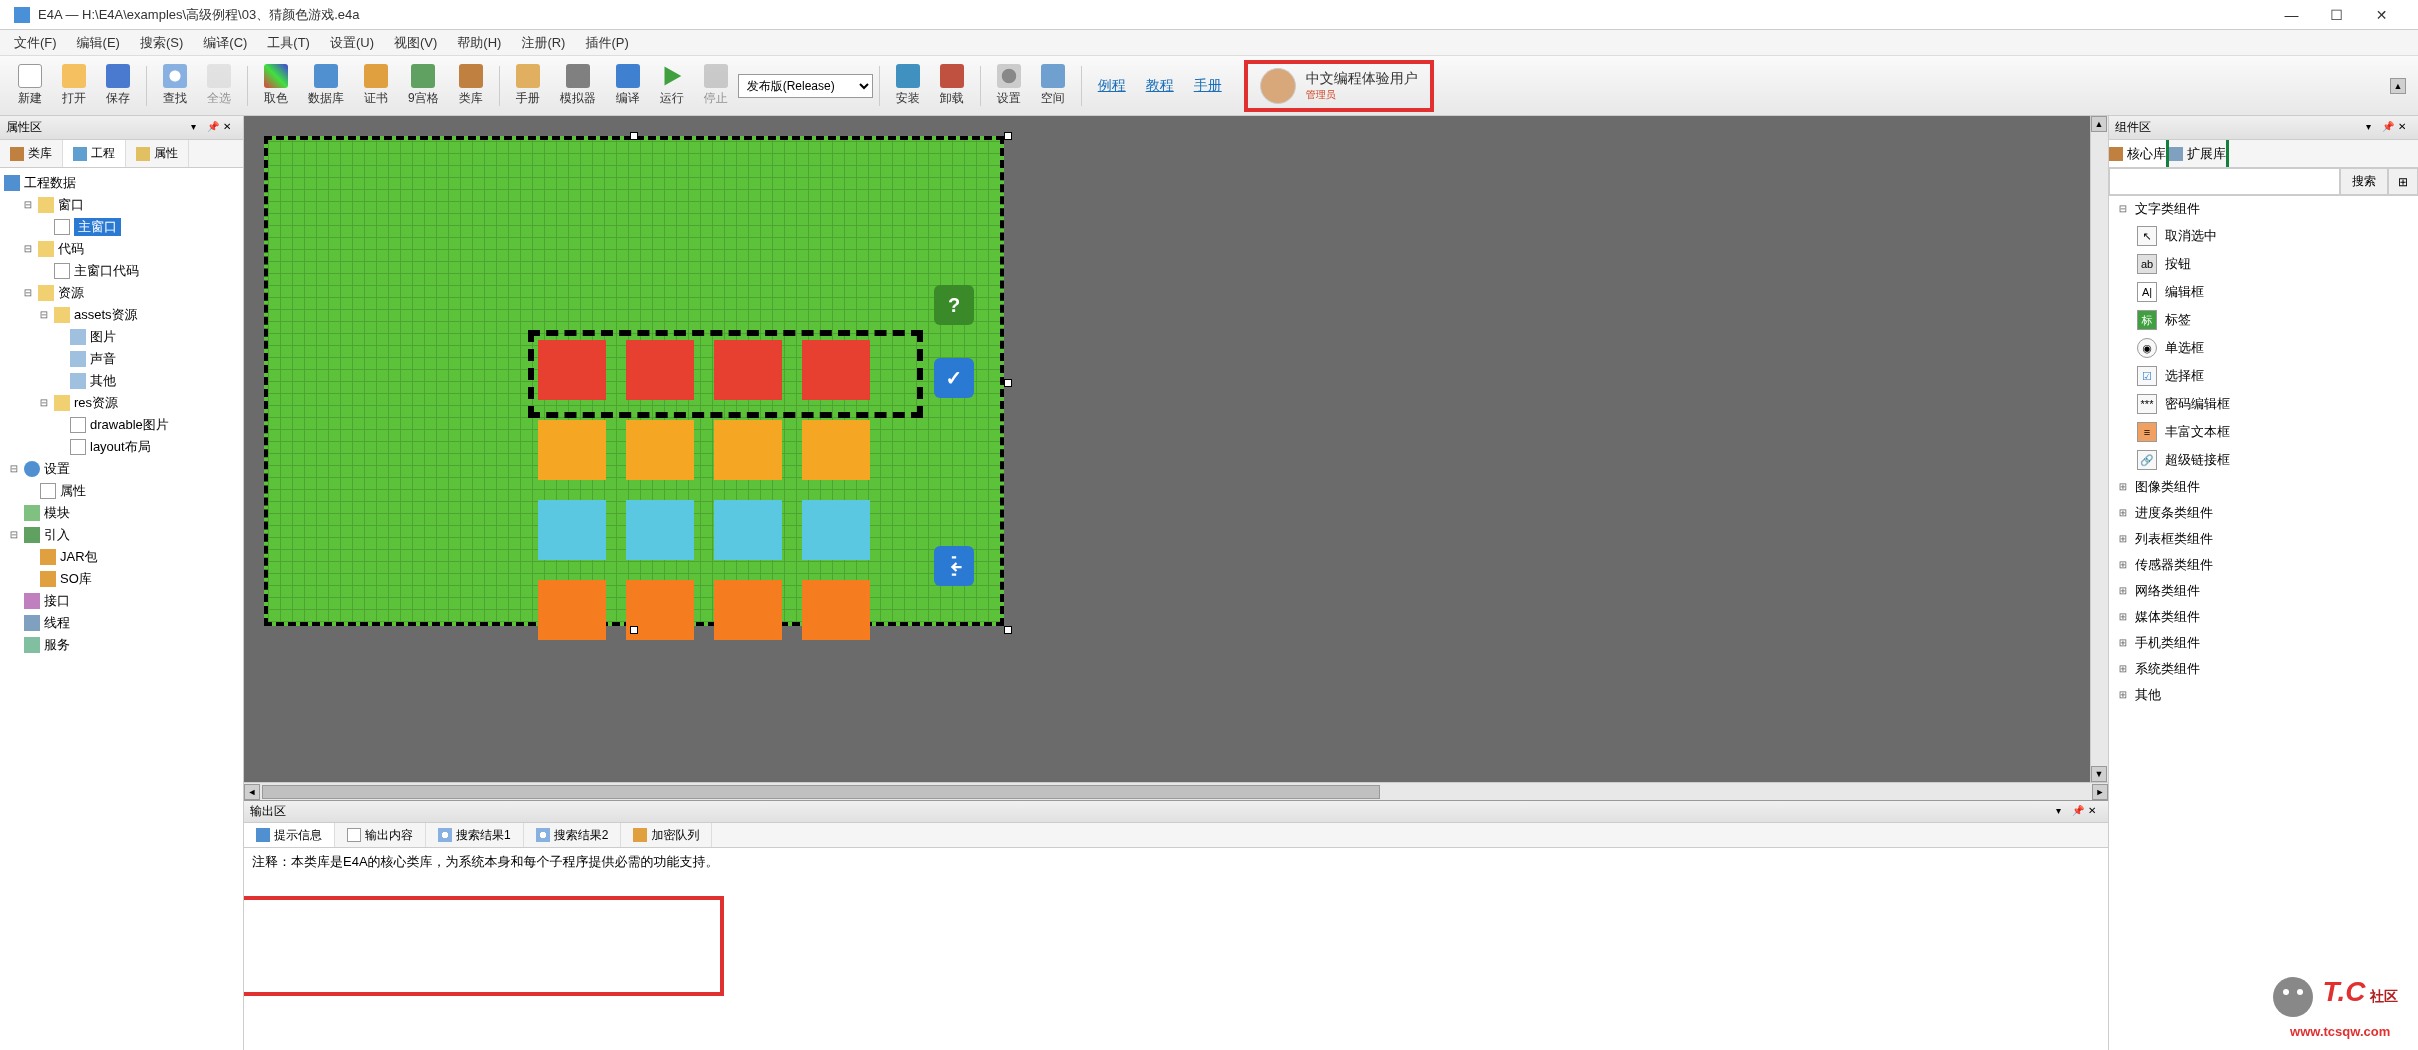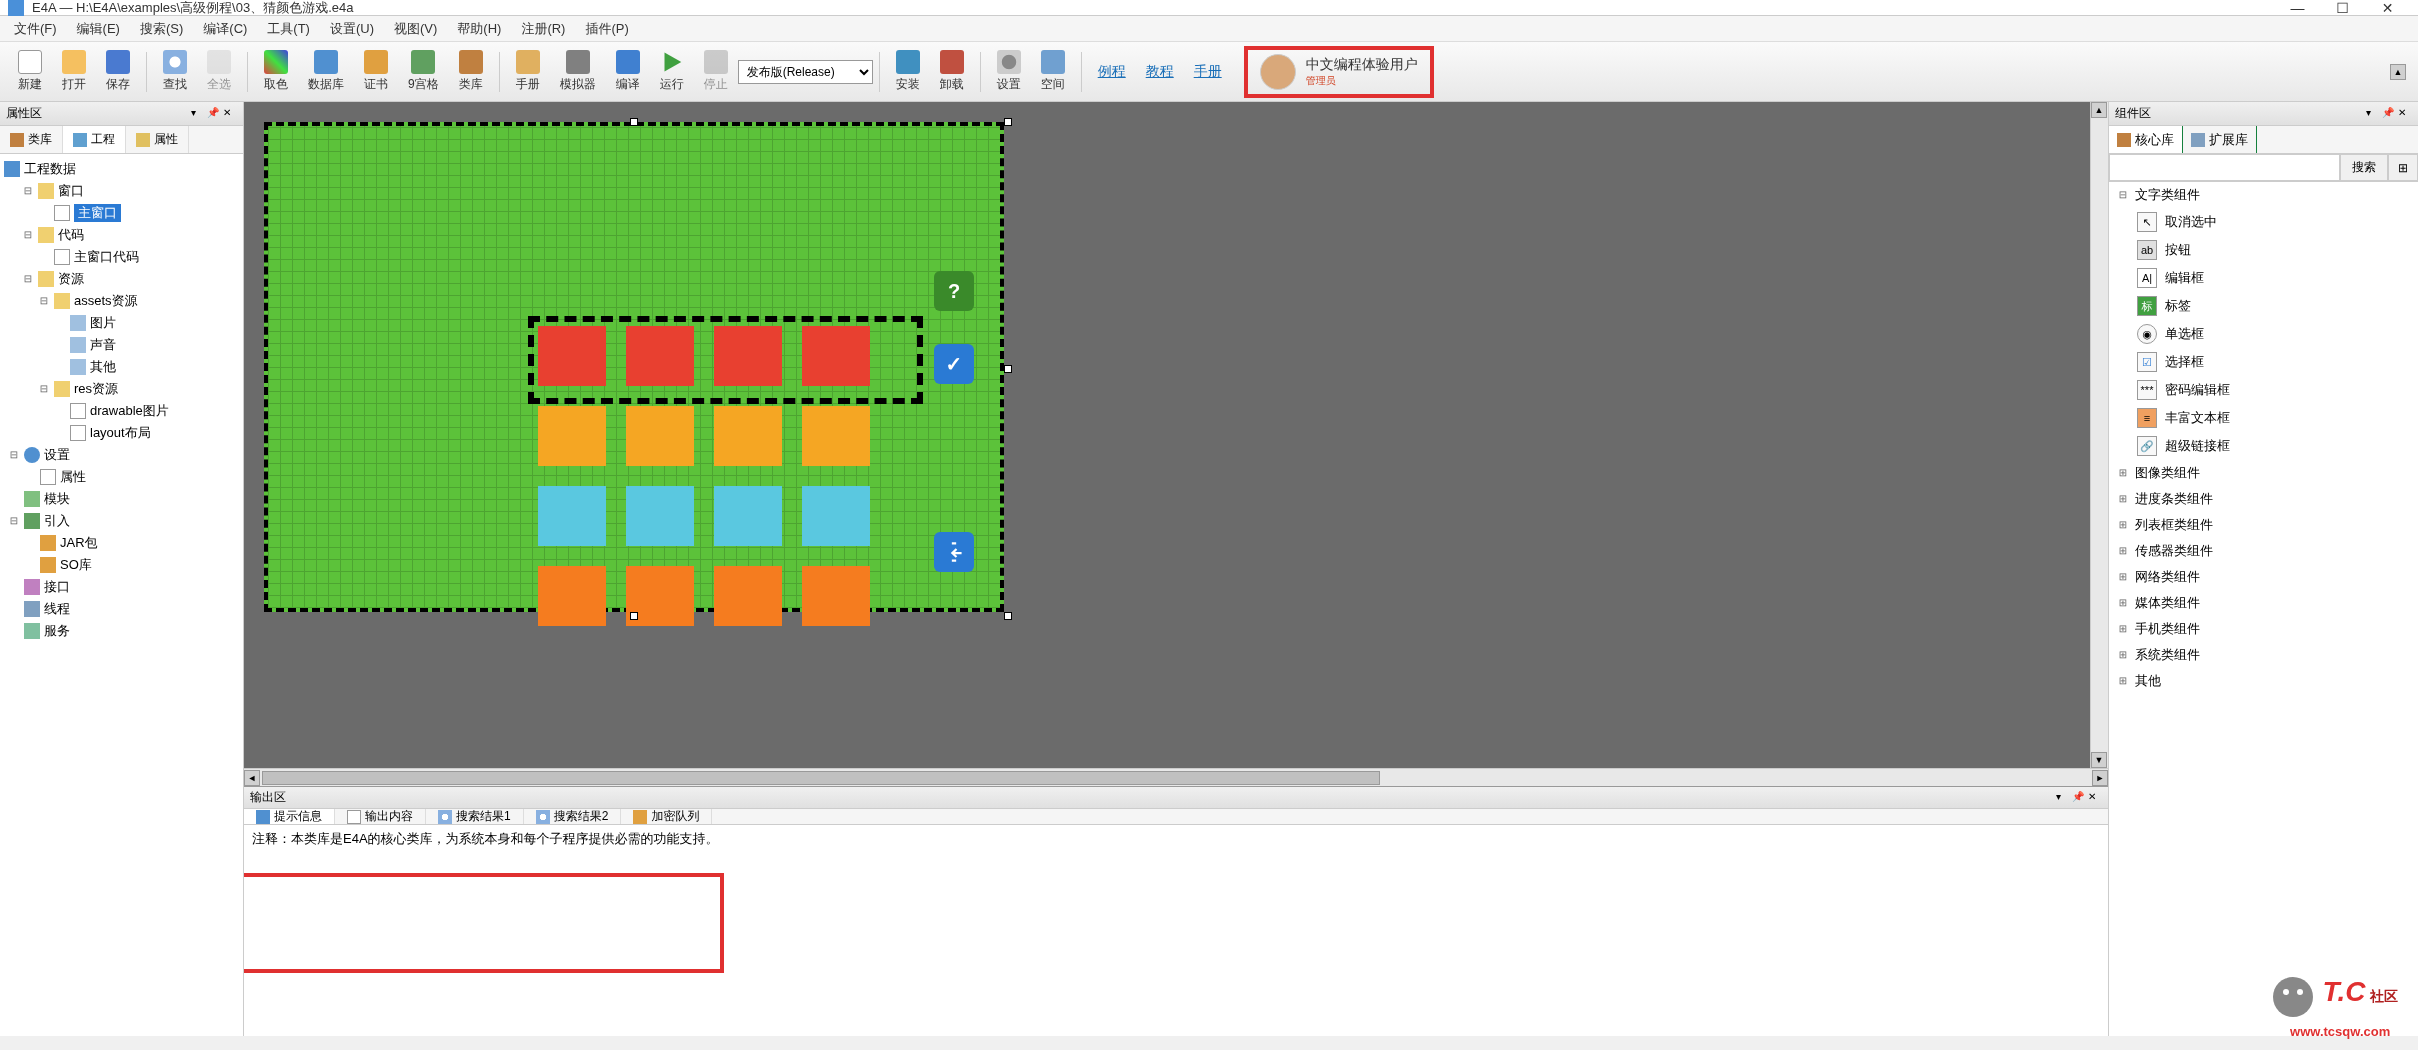--- a/index.html
+++ b/index.html
@@ -1,18 +1,18 @@
 <!DOCTYPE html>
 <html><head>
 <meta charset="utf-8">
 <style>
 * { margin: 0; padding: 0; box-sizing: border-box; font-family: "Microsoft YaHei", Arial, sans-serif; }
 body { background: #f0f0f0; width: 2418px; height: 1050px; overflow: hidden; position: relative; }
 
-.titlebar { height: 16px; background: #fff; border-bottom: 1px solid #ccc; display: flex; align-items: center; padding: 0 8px; font-size: 13px; }
+.titlebar { height: 30px; background: #fff; border-bottom: 1px solid #ccc; display: flex; align-items: center; padding: 0 14px; font-size: 13px; }
 .titlebar-icon { width: 16px; height: 16px; background: #4a90d9; margin-right: 8px; }
 .titlebar-text { flex: 1; color: #333; }
 .win-btns { display: flex; }
 .win-btn { width: 45px; height: 28px; display: flex; align-items: center; justify-content: center; color: #333; font-size: 14px; }
 
 .menubar { height: 26px; background: #f5f5f5; border-bottom: 1px solid #ddd; display: flex; align-items: center; padding: 0 4px; font-size: 13px; }
 .menu-item { padding: 3px 10px; color: #333; }
 
 .toolbar { height: 60px; background: linear-gradient(#fafafa,#e8e8e8); border-bottom: 1px solid #ccc; display: flex; align-items: center; padding: 0 8px; }
 .tool-btn { display: flex; flex-direction: column; align-items: center; padding: 4px 10px; font-size: 12px; color: #333; }
@@ -58,31 +58,31 @@
 .h-scroll { height: 18px; background: #e8e8e8; border-top: 1px solid #ccc; position: relative; }
 .h-scroll-thumb { position: absolute; left: 18px; top: 2px; height: 14px; background: #c0c0c0; border: 1px solid #999; }
 
 .center-tabs { height: 30px; background: #f5f5f5; border-top: 1px solid #ccc; display: flex; align-items: flex-end; }
 .center-tab { padding: 5px 14px; font-size: 13px; border: 1px solid #ccc; border-bottom: none; background: #e8e8e8; margin-right: 2px; display: flex; align-items: center; gap: 4px; }
 .center-tab.active { background: #fff; }
 .center-tab-icon { width: 14px; height: 14px; }
 
 .output-panel { height: 250px; background: #fff; border-top: 1px solid #999; display: flex; flex-direction: column; }
 .output-header { height: 22px; background: linear-gradient(#f0f0f0,#e0e0e0); border-bottom: 1px solid #ccc; display: flex; align-items: center; justify-content: space-between; padding: 0 6px; font-size: 12px; }
-.output-tabs { height: 16px; display: flex; border-bottom: 1px solid #ccc; background: #f5f5f5; }
+.output-tabs { height: 25px; display: flex; border-bottom: 1px solid #ccc; background: #f5f5f5; }
 .output-tab { padding: 4px 12px; font-size: 12px; display: flex; align-items: center; gap: 4px; border-right: 1px solid #ddd; }
 .output-tab.active { background: #fff; }
 .output-tab-icon { width: 14px; height: 14px; }
 .output-content { flex: 1; padding: 4px 8px; font-size: 13px; position: relative; overflow: auto; }
 .output-line { line-height: 20px; }
 .red-box-output { position: absolute; border: 4px solid #e03030; }
 
 .right-panel { width: 310px; background: #fff; border-left: 1px solid #ccc; display: flex; flex-direction: column; }
 .right-tabs { height: 28px; display: flex; border-bottom: 1px solid #ccc; background: #f5f5f5; }
-.right-tab { padding: 4px 8px; font-size: 13px; display: flex; align-items: center; gap: 4px; border-right: 1px solid #15803d; }
+.right-tab { padding: 4px 0; font-size: 13px; display: flex; align-items: center; gap: 4px; border-right: 3px solid #15803d; }
 .right-tab.active { background: #fff; }
 .search-row { height: 28px; display: flex; border-bottom: 1px solid #ccc; }
 .search-input { flex: 1; border: 1px solid #ccc; font-size: 12px; padding: 0 4px; }
 .search-btn { width: 48px; font-size: 12px; border: 1px solid #ccc; background: #f0f0f0; }
 .comp-list { flex: 1; overflow: auto; font-size: 13px; }
 .comp-group { padding: 4px 8px; display: flex; align-items: center; gap: 6px; }
 .comp-item { padding: 4px 8px 4px 28px; display: flex; align-items: center; gap: 8px; }
 .comp-icon { width: 20px; height: 20px; display: inline-flex; align-items: center; justify-content: center; font-size: 11px; border: 1px solid #999; background: #f8f8f8; }
 
 .logo-watermark { position: absolute; right: 20px; bottom: 10px; font-size: 16px; font-weight: bold; }

